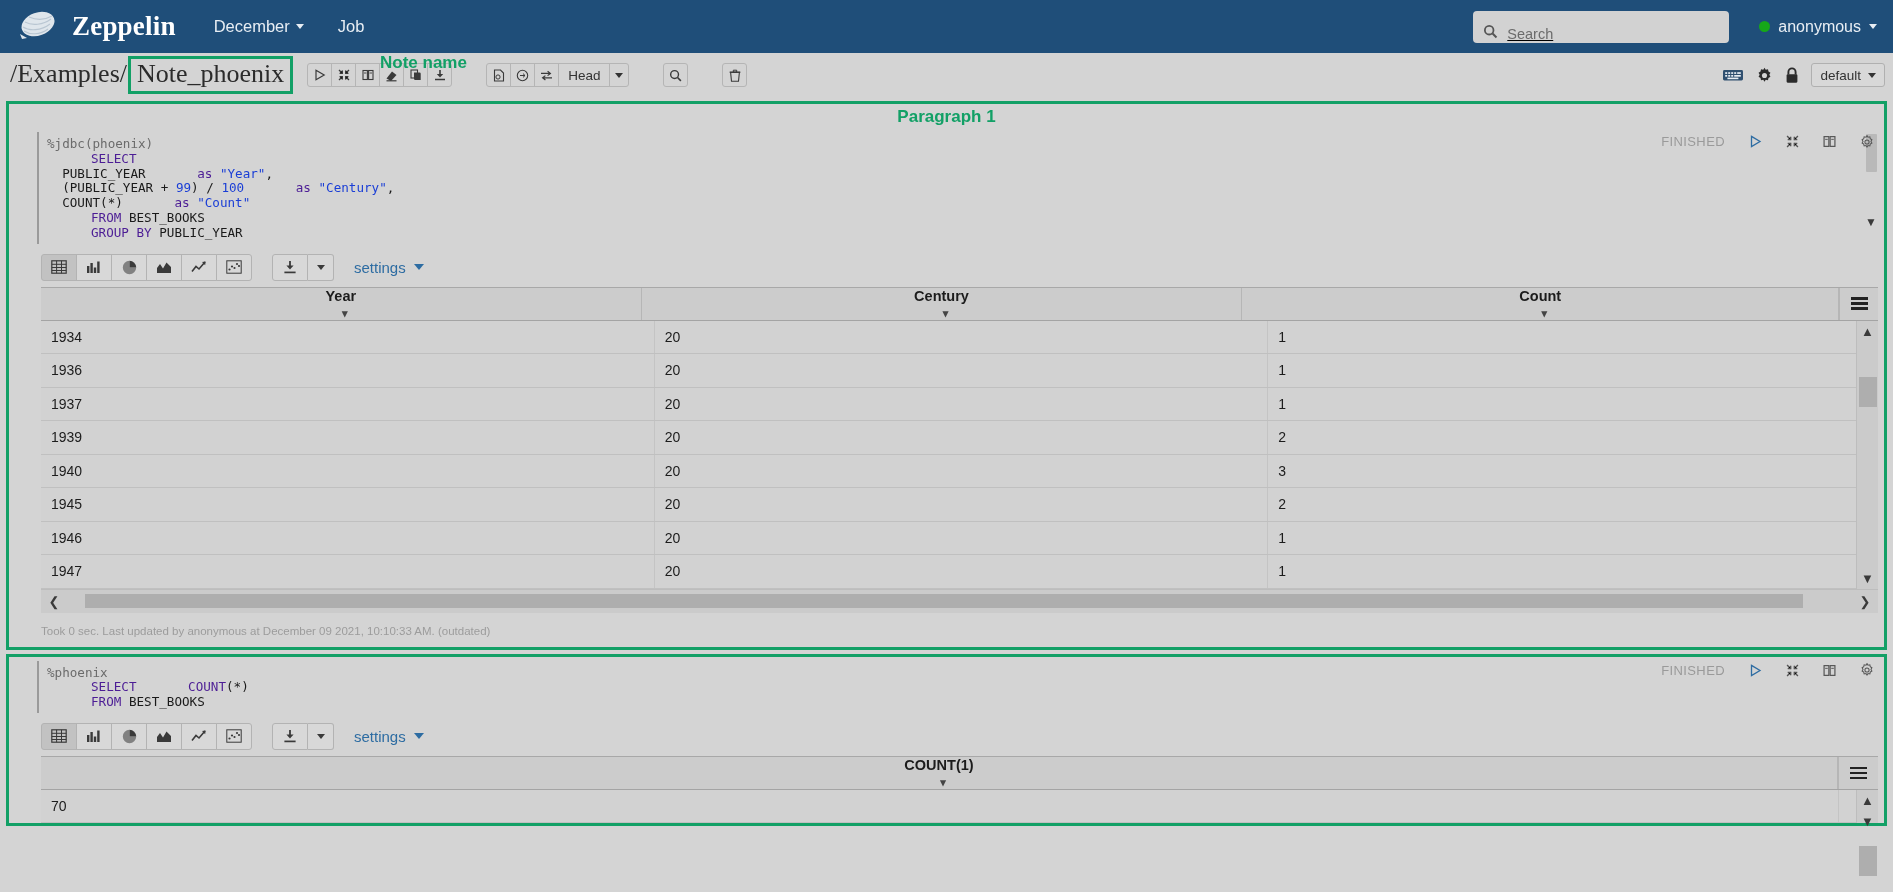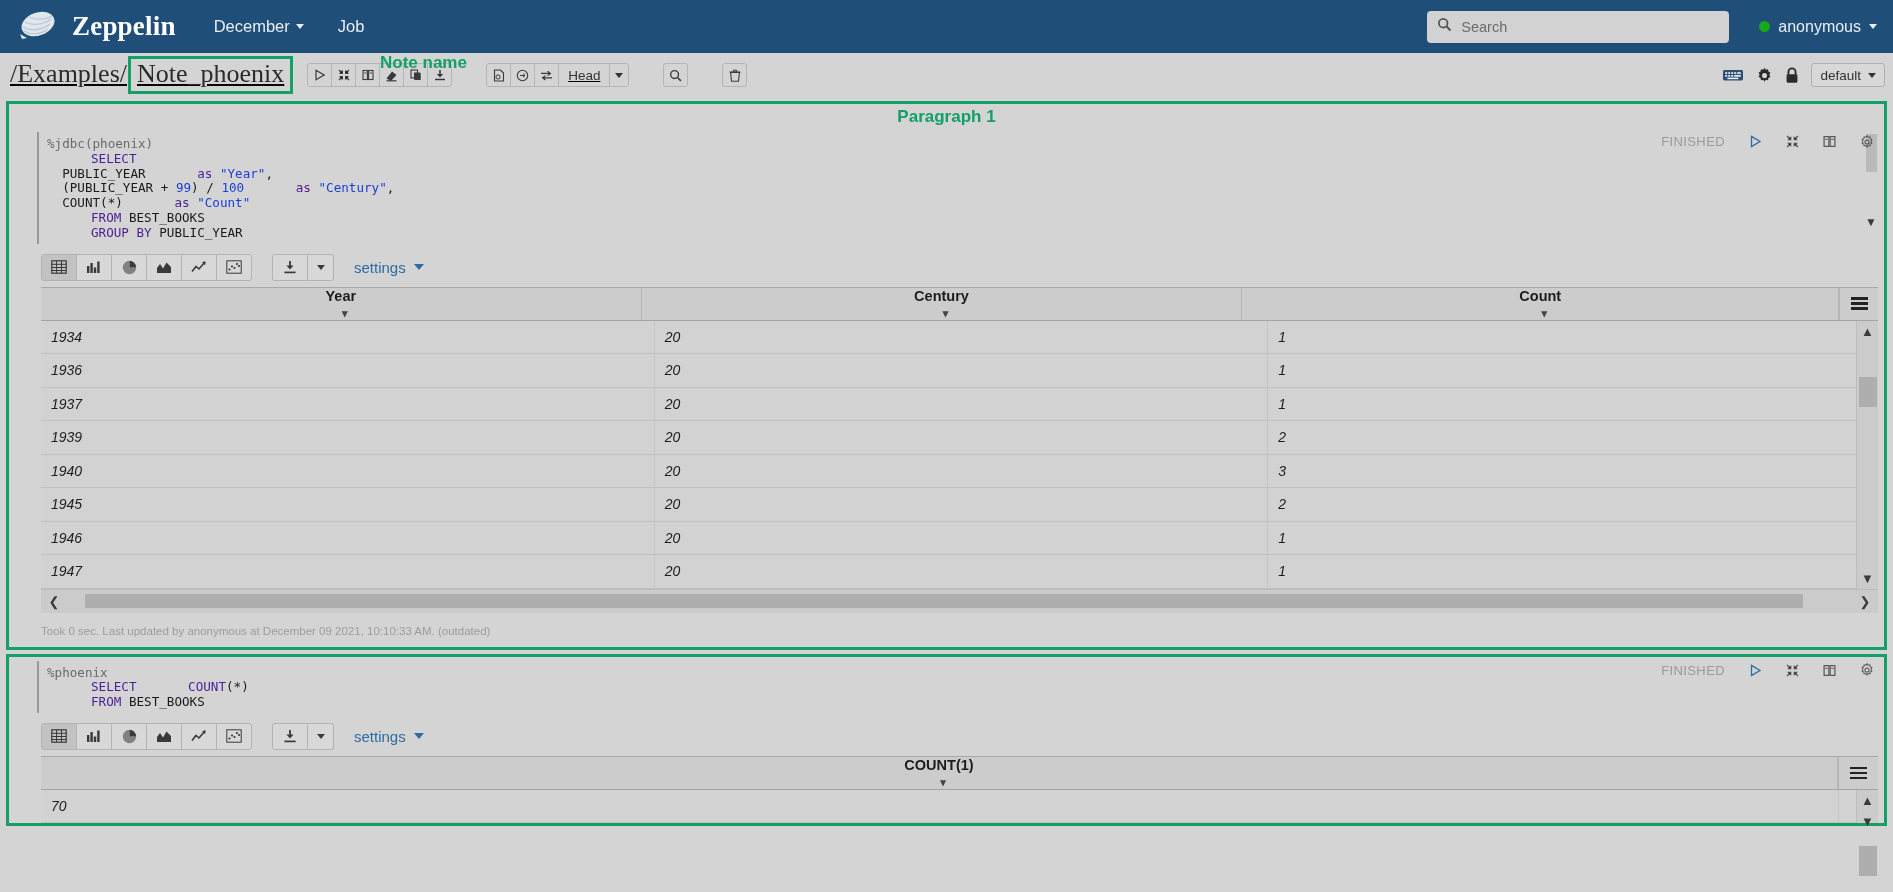--- a/index.html
+++ b/index.html
@@ -51,28 +51,29 @@
     display: inline-block;
   }
   .nav-right {
     position: absolute;
     right: 16px;
     display: flex;
     align-items: center;
     gap: 30px;
   }
   .search-box {
-    width: 302px;
+    width: 256px;
     height: 32px;
     background: #d2d2d2;
     border-radius: 4px;
     display: flex;
-    align-items: center;
+    align-items: flex-end;
     padding: 0 10px;
     gap: 7px;
+    text-decoration: underline;
   }
   .search-box input {
     border: none;
     background: transparent;
     outline: none;
     font-size: 14.5px;
     color: #555;
     width: 100%;
     font-family: "Liberation Sans", sans-serif;
   }
@@ -93,21 +94,20 @@
   }
 
   
   .note-bar {
     height: 44px;
     background: #d4d4d4;
     display: flex;
     align-items: center;
     padding: 0 14px 0 10px;
     position: relative;
-    text-decoration: underline;
   }
   .note-path {
     font-size: 26px;
     color: #2b2b2b;
     font-family: "Liberation Serif", serif;
     display: flex;
     align-items: baseline;
     white-space: nowrap;
   }
   .note-name-box {
@@ -349,21 +349,20 @@
   }
   .hamb { width: 17px; }
   .hamb div { height: 2.4px; background: #222; margin: 2.6px 0; }
   .grid-body { position: relative; }
   .grid-row {
     display: flex;
     height: 33.5px;
     border-bottom: 1px solid #c0c0c0;
     align-items: center;
     background: #d2d2d2;
-    font-style: italic;
   }
   .gc {
     font-size: 14px;
     color: #1c1c1c;
     padding: 0 10px;
     height: 100%;
     display: flex;
     align-items: center;
     border-right: 1px solid #c4c4c4;
   }

